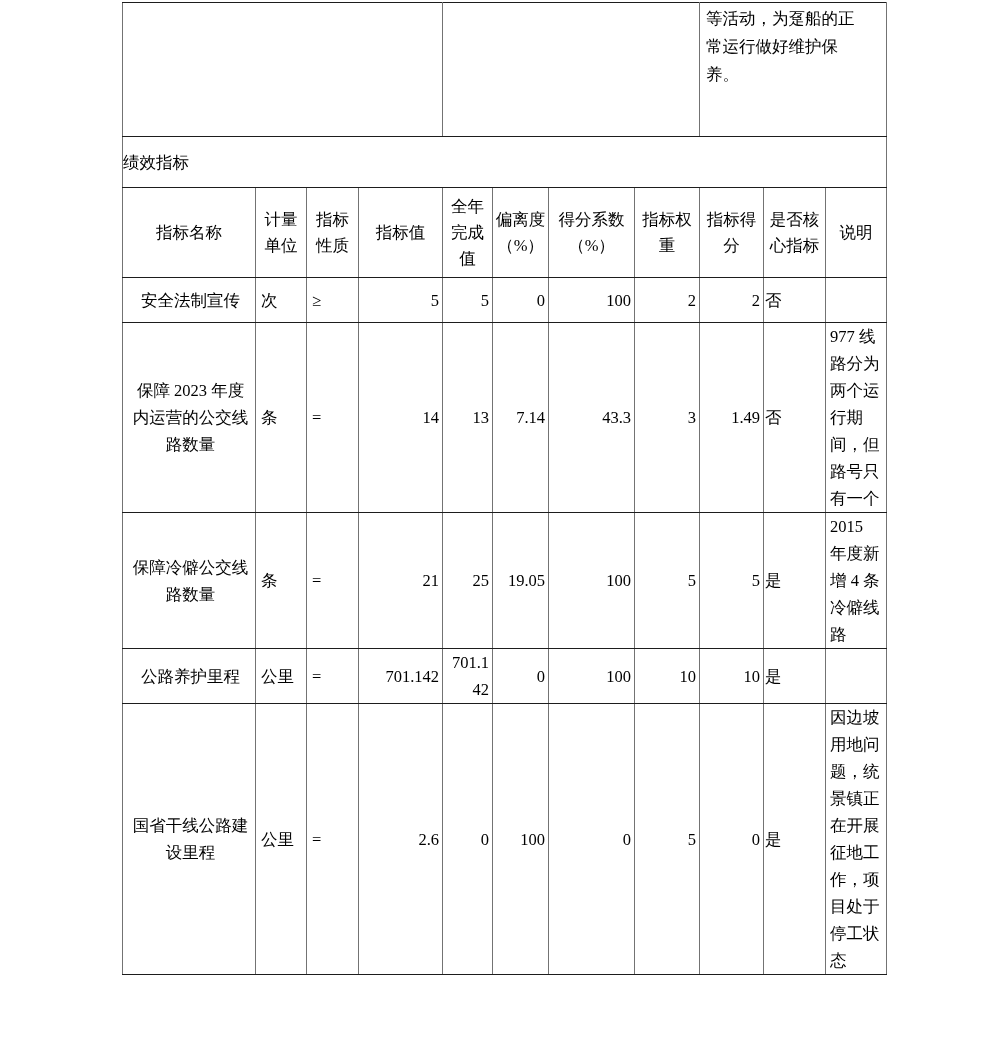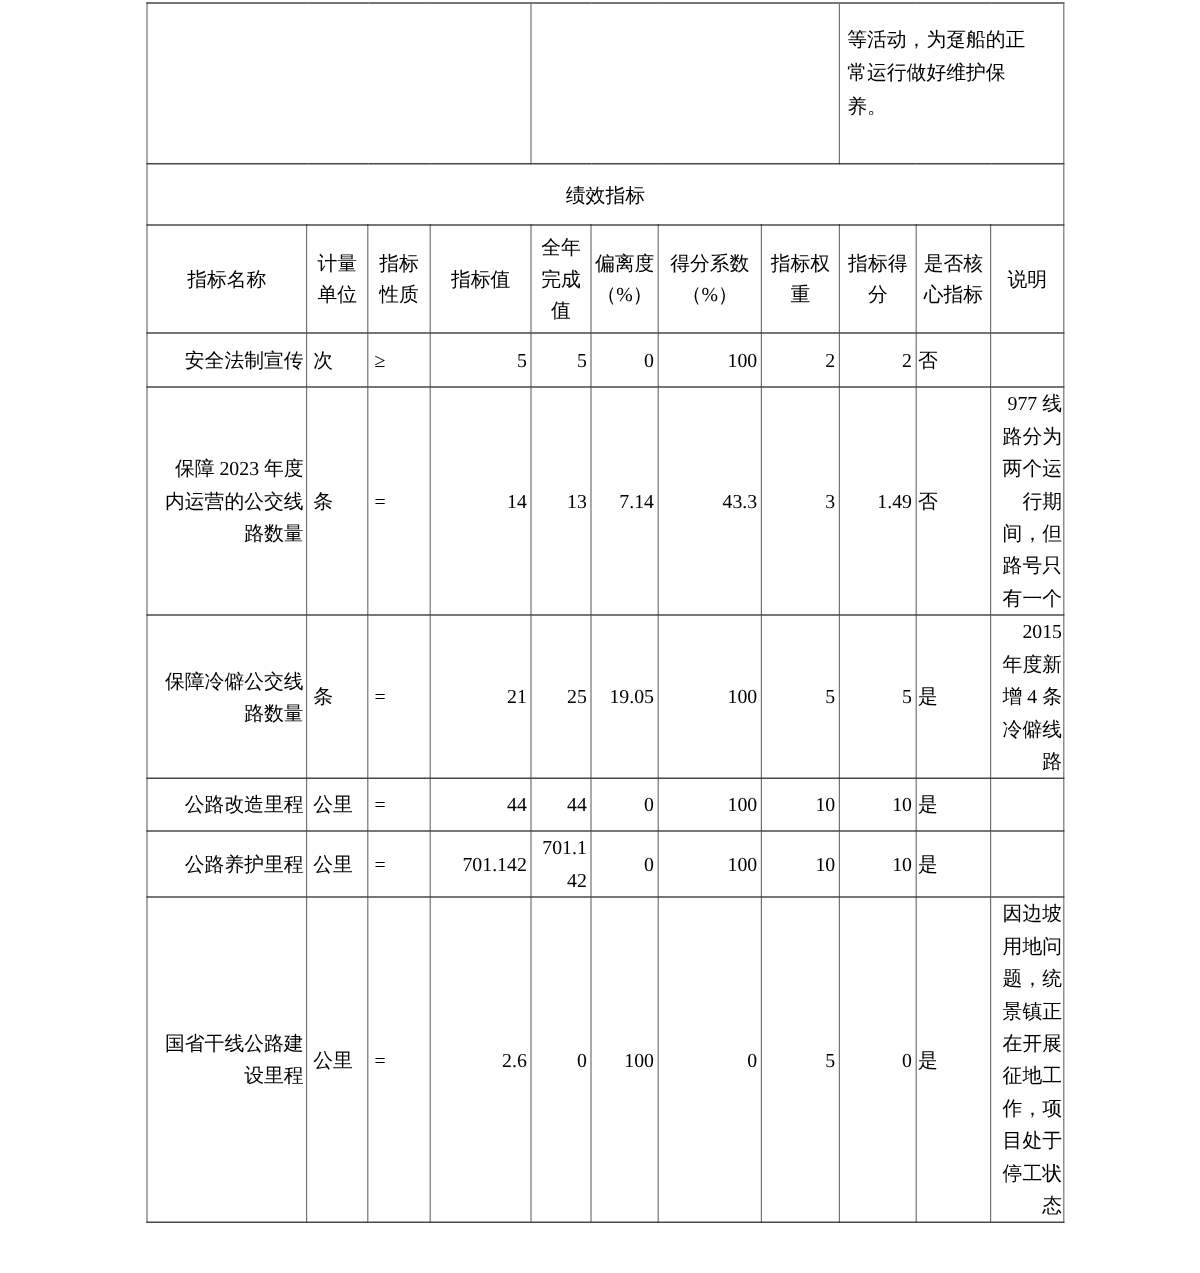--- a/index.html
+++ b/index.html
@@ -29,29 +29,29 @@
     word-break:break-all;
   }
   
   .r-top{height:134px;}
   .r-band{height:51px;}
   .r-head{height:90px;}
   .r1{height:45px;} .r2{height:46px;} .r3{height:190px;}
   .r4{height:134px;} .r5{height:44px;} .r6{height:50px;margin-left:33px;} .r7{height:269px;}
   
   .top-cell{vertical-align:top;text-align:left;}
-  .top-text{padding:16px 3px 0 6px;line-height:28px;}
-  .band{text-align:center;}
+  .top-text{padding:2px 3px 0 6px;line-height:28px;}
+  .band{text-align:left;}
   th.hd{text-align:center;padding:2px 1px;line-height:26px;}
-  .c-name{text-align:right;padding:0 2px 0 5px;}
+  .c-name{text-align:center;padding:0 2px 0 5px;}
   .c-unit{text-align:left;padding-left:5px;}
   .c-nat{text-align:left;padding-left:5px;}
   .c-num{text-align:right;padding-right:3px;}
   .c-yn{text-align:left;padding-left:1px;}
-  .c-rem{text-align:right;padding:0 1px 0 4px;}
+  .c-rem{text-align:left;padding:0 1px 0 4px;}
 </style>
 </head>
 <body>
 
 <div class="page">
   <table class="doc">
     <colgroup>
       <col style="width:133px">
         <col style="width:51px">
         <col style="width:52px">
@@ -150,33 +150,20 @@
       <td class="c-num">5</td>
       <td class="c-num">5</td>
       <td class="c-yn">是</td>
       <td class="c-rem">2015
 年度新
 增 4 条
 冷僻线
 路</td>
     </tr>
 
-    <tr class="r5">
-      <td class="c-name">公路改造里程</td>
-      <td class="c-unit">公里</td>
-      <td class="c-nat">=</td>
-      <td class="c-num">44</td>
-      <td class="c-num">44</td>
-      <td class="c-num">0</td>
-      <td class="c-num">100</td>
-      <td class="c-num">10</td>
-      <td class="c-num">10</td>
-      <td class="c-yn">是</td>
-      <td class="c-rem"></td>
-    </tr>
 
     <tr class="r6">
       <td class="c-name">公路养护里程</td>
       <td class="c-unit">公里</td>
       <td class="c-nat">=</td>
       <td class="c-num">701.142</td>
       <td class="c-num">701.1
 42</td>
       <td class="c-num">0</td>
       <td class="c-num">100</td>

